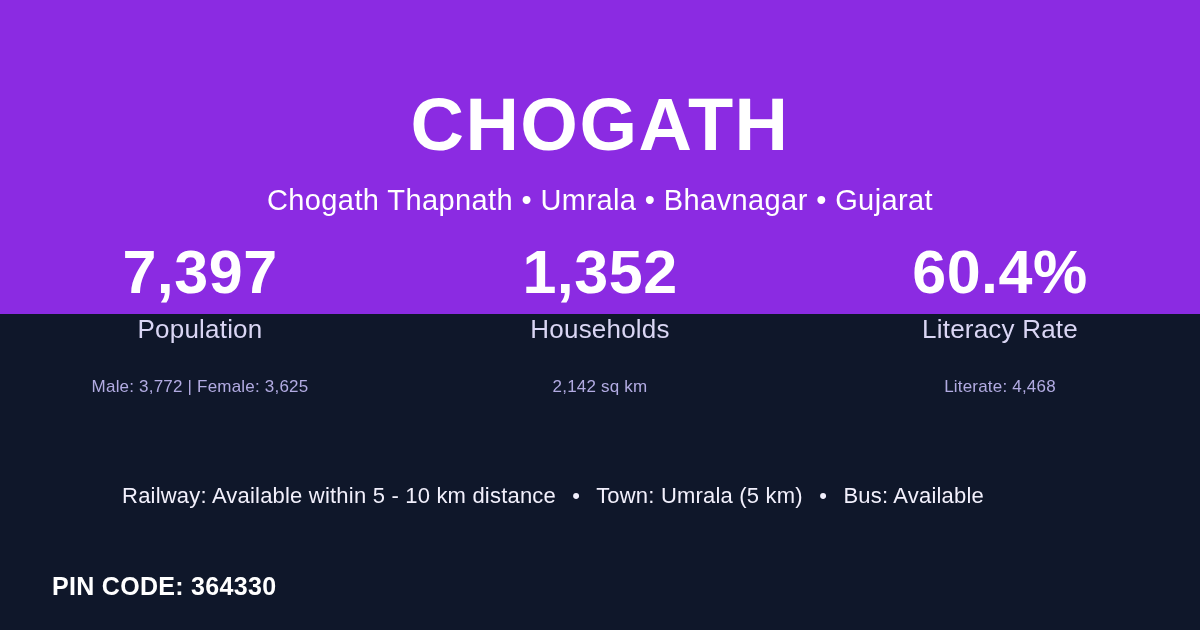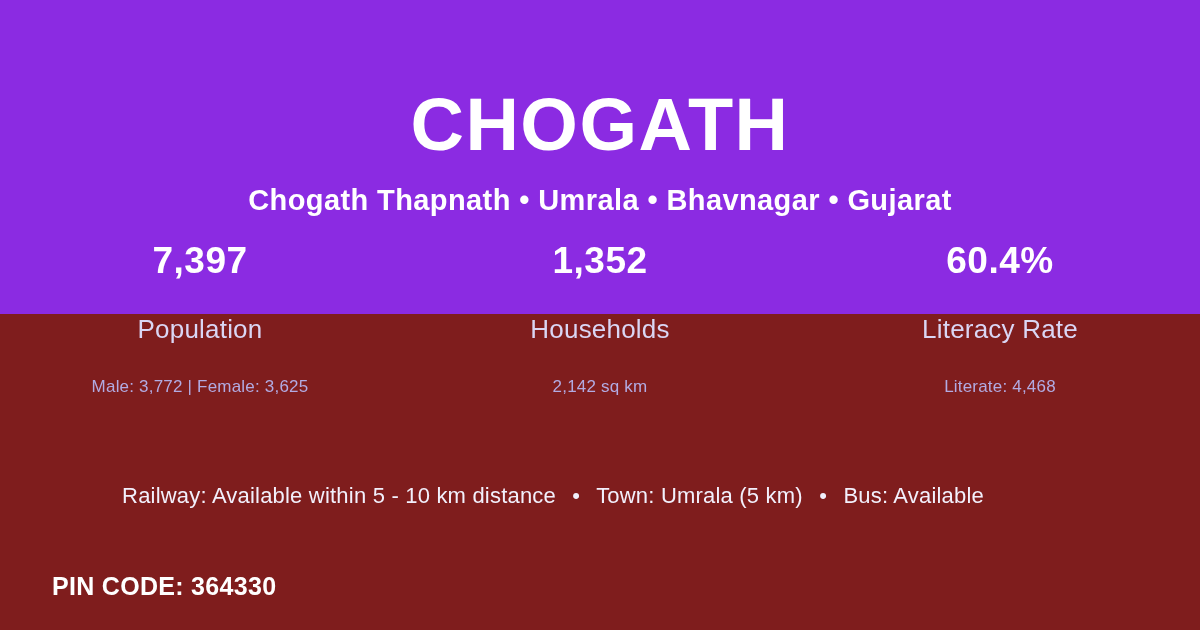--- a/index.html
+++ b/index.html
@@ -12,21 +12,21 @@
     height: 630px;
     overflow: hidden;
     font-family: "Liberation Sans", sans-serif;
     background: #1E0AAE;
   }
 
   #card {
     position: relative;
     width: 1200px;
     height: 630px;
-    background: #7f1d1d;
+    background: #0f172a;
     overflow: hidden;
   }
 
   
   #purple-band {
     position: absolute;
     left: 0;
     top: 0;
     width: 1200px;
     height: 314px;
@@ -50,41 +50,41 @@
     letter-spacing: 1.5px;
     line-height: 1;
     padding-top: 88px;
     font-family: "Liberation Sans", sans-serif;
   }
   #village-breadcrumb {
     margin: 0;
     padding-top: 24px;
     color: #FFFFFF;
     font-size: 29px;
-    font-weight: 700;
+    font-weight: 400;
     letter-spacing: 0.4px;
     line-height: 1;
   }
 
   
   #stats-row {
     position: absolute;
     left: 0;
     top: 242px;
     width: 1200px;
     display: flex;
     flex-direction: row;
   }
   .stat-col {
     width: 400px;
     text-align: center;
   }
   .stat-value {
     color: #FFFFFF;
-    font-size: 37px;
+    font-size: 61px;
     font-weight: 700;
     line-height: 1;
     letter-spacing: 0.5px;
     height: 62px;
     display: flex;
     align-items: flex-start;
     justify-content: center;
   }
   .stat-label {
     color: #DAD6F4;

